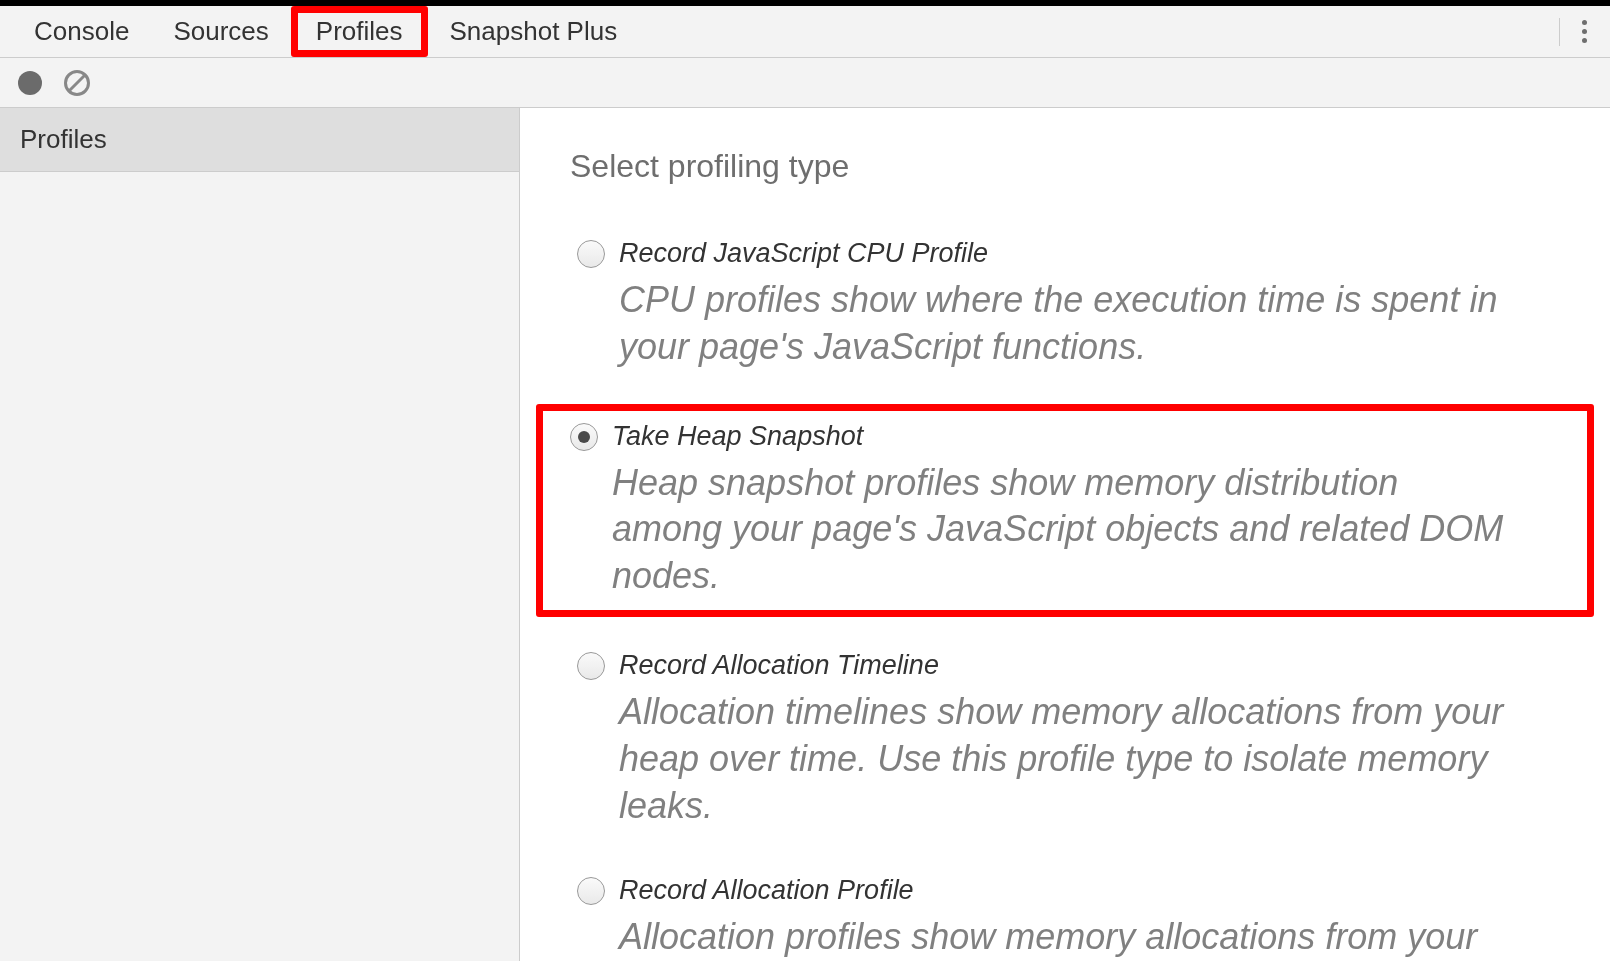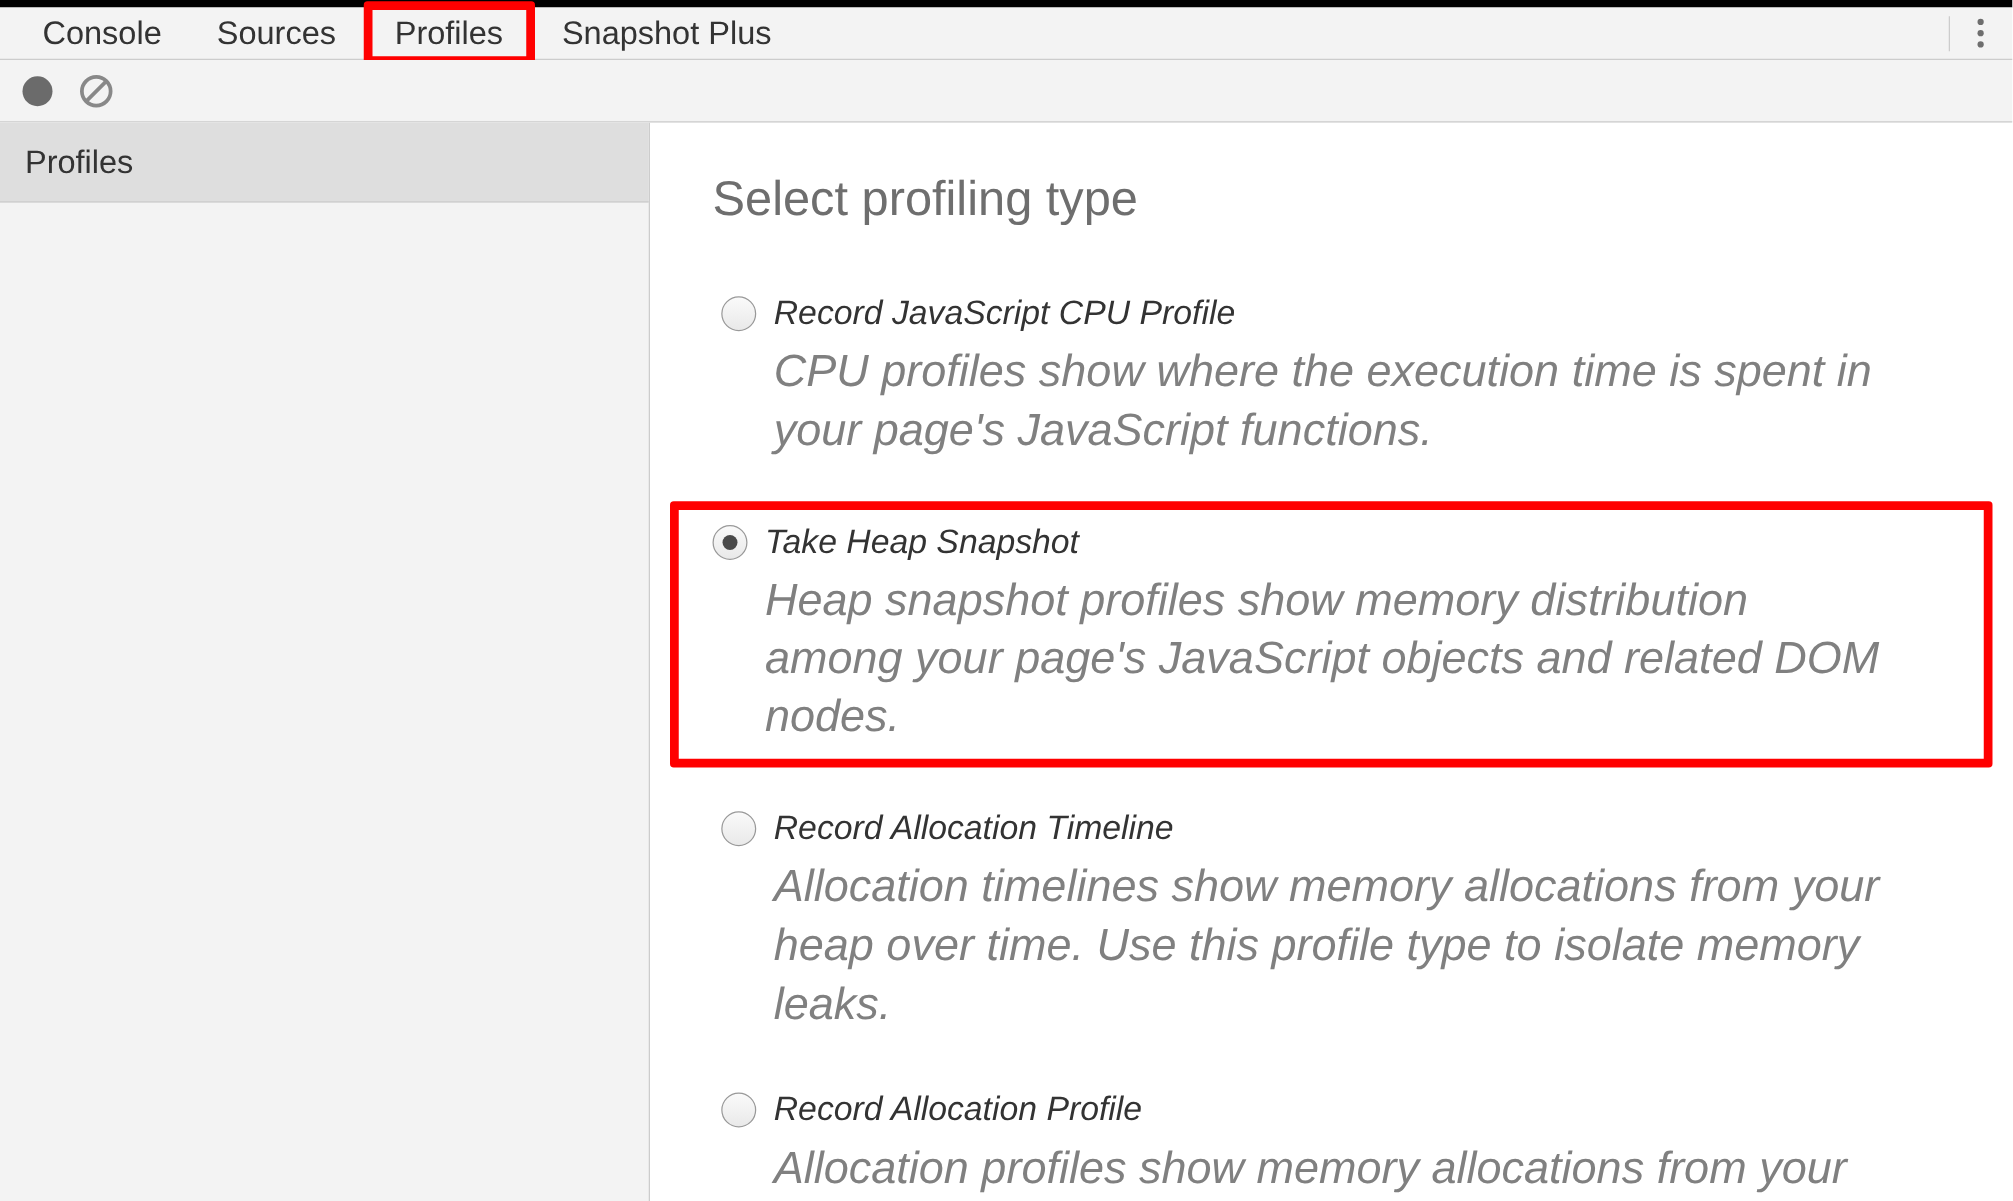--- a/index.html
+++ b/index.html
@@ -15,21 +15,21 @@
   height: 100%;
   display: flex;
   flex-direction: column;
 }
 .tab-bar {
   display: flex;
   align-items: center;
   background: #f3f3f3;
   border-bottom: 1px solid #ccc;
   padding: 0 12px;
-  height: 42px;
+  height: 52px;
 }
 .tab {
   padding: 10px 22px;
   font-size: 26px;
   color: #333;
   cursor: pointer;
   white-space: nowrap;
 }
 .tab-highlight {
   border: 7px solid #ff0000;
@@ -107,21 +107,21 @@
   font-size: 26px;
   color: #333;
   background: #dedede;
   border-bottom: 1px solid #ccc;
 }
 .content {
   flex: 1;
   padding: 40px 40px 40px 40px;
 }
 .content h2 {
-  font-size: 39px;
+  font-size: 32px;
   font-weight: 400;
   color: #6e6e6e;
   margin-bottom: 40px;
   margin-left: 10px;
 }
 .options { display: flex; flex-direction: column; gap: 20px; font-style: italic; }
 .option {
   display: flex;
   align-items: flex-start;
   gap: 14px;

